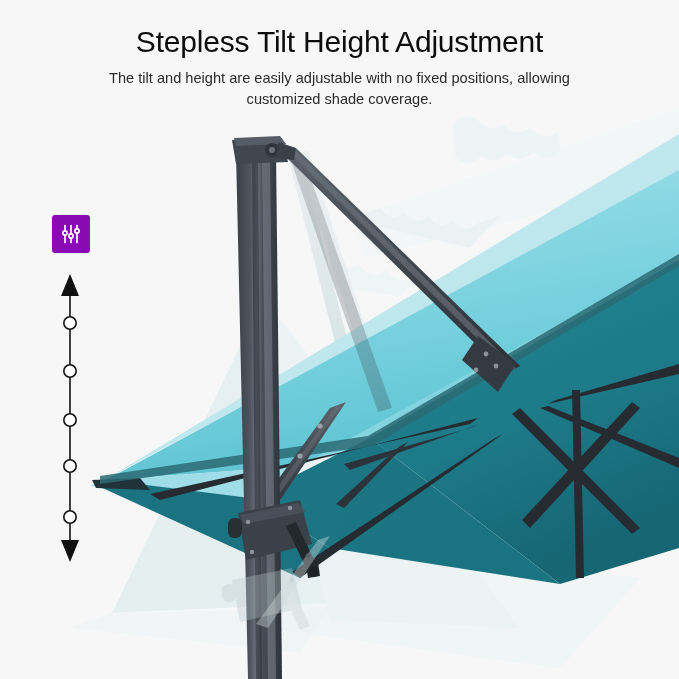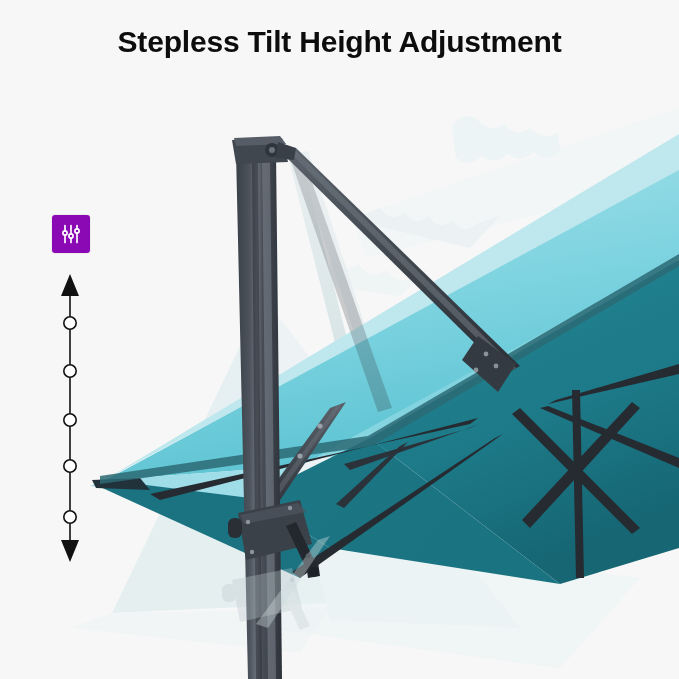--- a/index.html
+++ b/index.html
@@ -7,21 +7,21 @@
     width:679px;height:679px;
     background:#f7f7f7;
     font-family:"Liberation Sans","DejaVu Sans",sans-serif;
     overflow:hidden;position:relative;
   }
   #stage{position:absolute;inset:0;width:679px;height:679px;overflow:hidden;background:#f7f7f7;}
 
   
   #headline{
     position:absolute;left:0;top:22px;width:679px;text-align:center;
-    font-size:30px;font-weight:bold;color:#0d0d0d;letter-spacing:-0.2px;
+    font-size:30px;font-weight:normal;color:#0d0d0d;letter-spacing:-0.2px;
     line-height:40px;white-space:nowrap;
   }
   #subline{
     position:absolute;left:92px;top:68px;width:495px;text-align:center;
     font-size:14.6px;font-weight:400;color:#2b2b2b;line-height:21px;
   }
 
   
   #badge{
     position:absolute;left:52px;top:215px;width:38px;height:38px;
@@ -201,20 +201,24 @@
         <polygon points="318,432 330,428 268,520 256,516" fill="#cdd9dc"></polygon>
         <circle cx="308" cy="448" r="2.4" fill="#aebcc0"></circle>
         <circle cx="292" cy="472" r="2.4" fill="#aebcc0"></circle>
       </g>
 
     </svg>
   </div>
 
   <div id="headline">Stepless Tilt Height Adjustment</div>
 
+  <div id="subline">
+    <span>The tilt and height are easily adjustable with no fixed positions,</span>
+    <span>allowing customized shade coverage.</span>
+  </div>
 
   <div id="badge">
     <span>
       <svg width="24" height="24" viewBox="0 0 24 24" fill="none" stroke="#ffffff" stroke-width="1.7" stroke-linecap="round">
         <line x1="6" y1="3.5" x2="6" y2="9"></line>
         <line x1="6" y1="13" x2="6" y2="20.5"></line>
         <circle cx="6" cy="11" r="2.1" fill="none"></circle>
         <line x1="12" y1="3.5" x2="12" y2="12"></line>
         <line x1="12" y1="16" x2="12" y2="20.5"></line>
         <circle cx="12" cy="14" r="2.1" fill="none"></circle>

